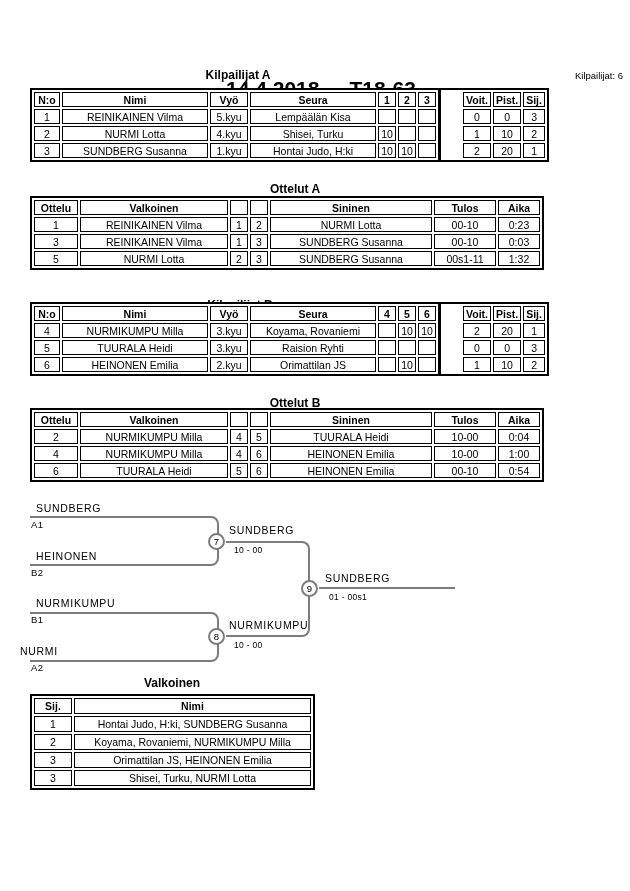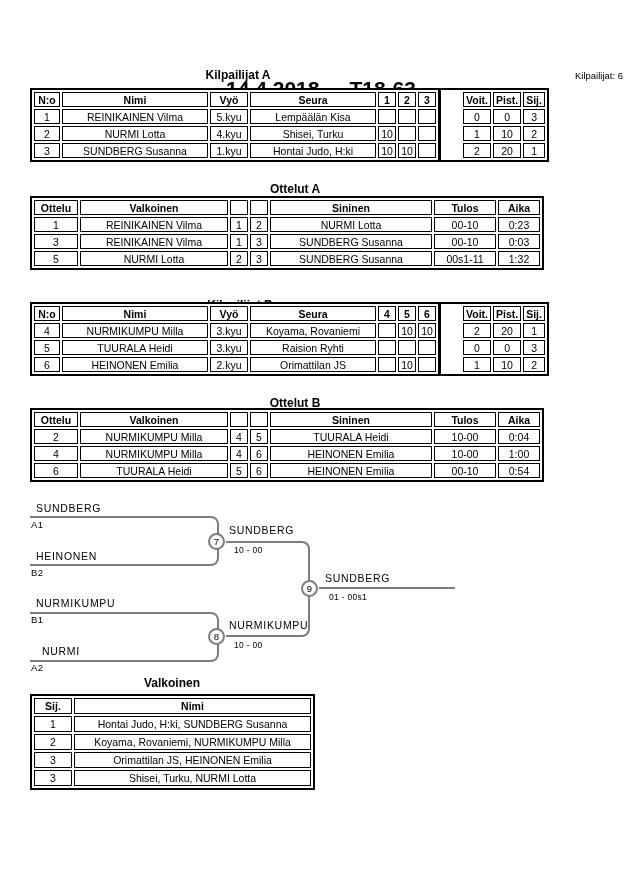--- a/index.html
+++ b/index.html
@@ -283,21 +283,21 @@
   <div class="bname" style="left:36px;top:502px;">SUNDBERG</div>
   <div class="bcode" style="left:31px;top:519px;">A1</div>
   <div class="bname" style="left:36px;top:550px;">HEINONEN</div>
   <div class="bcode" style="left:31px;top:567px;">B2</div>
 
   <div class="bname" style="left:229px;top:524px;">SUNDBERG</div>
   <div class="bscore" style="left:234px;top:545px;">10 - 00</div>
 
   <div class="bname" style="left:36px;top:597px;">NURMIKUMPU</div>
   <div class="bcode" style="left:31px;top:614px;">B1</div>
-  <div class="bname" style="left:42px;top:645px;">NURMI</div>
+  <div class="bname" style="left:20px;top:645px;">NURMI</div>
   <div class="bcode" style="left:31px;top:662px;">A2</div>
 
   <div class="bname" style="left:229px;top:619px;">NURMIKUMPU</div>
   <div class="bscore" style="left:234px;top:640px;">10 - 00</div>
 
   <div class="bname" style="left:325px;top:572px;">SUNDBERG</div>
   <div class="bscore" style="left:329px;top:592px;">01 - 00s1</div>
 
   <div class="abs sec-title" style="left:172px;top:676px;">Valkoinen</div>
   <table class="abs tbl res" style="left:30px;top:694px;">

